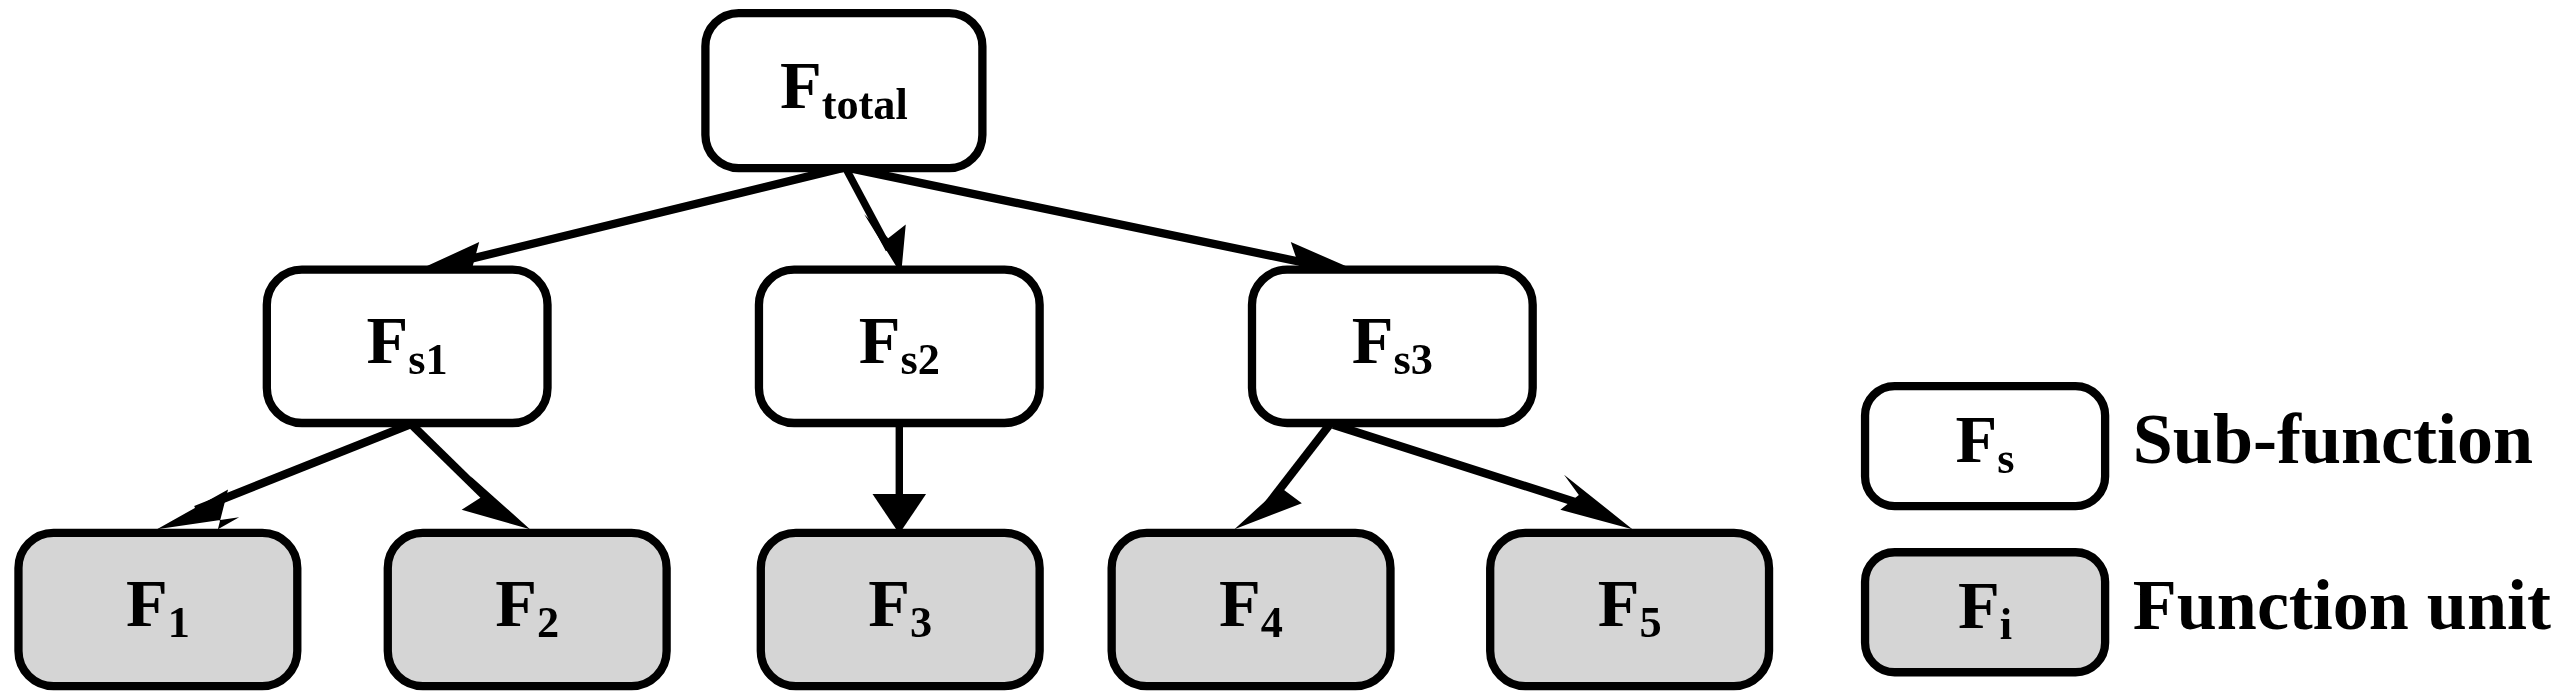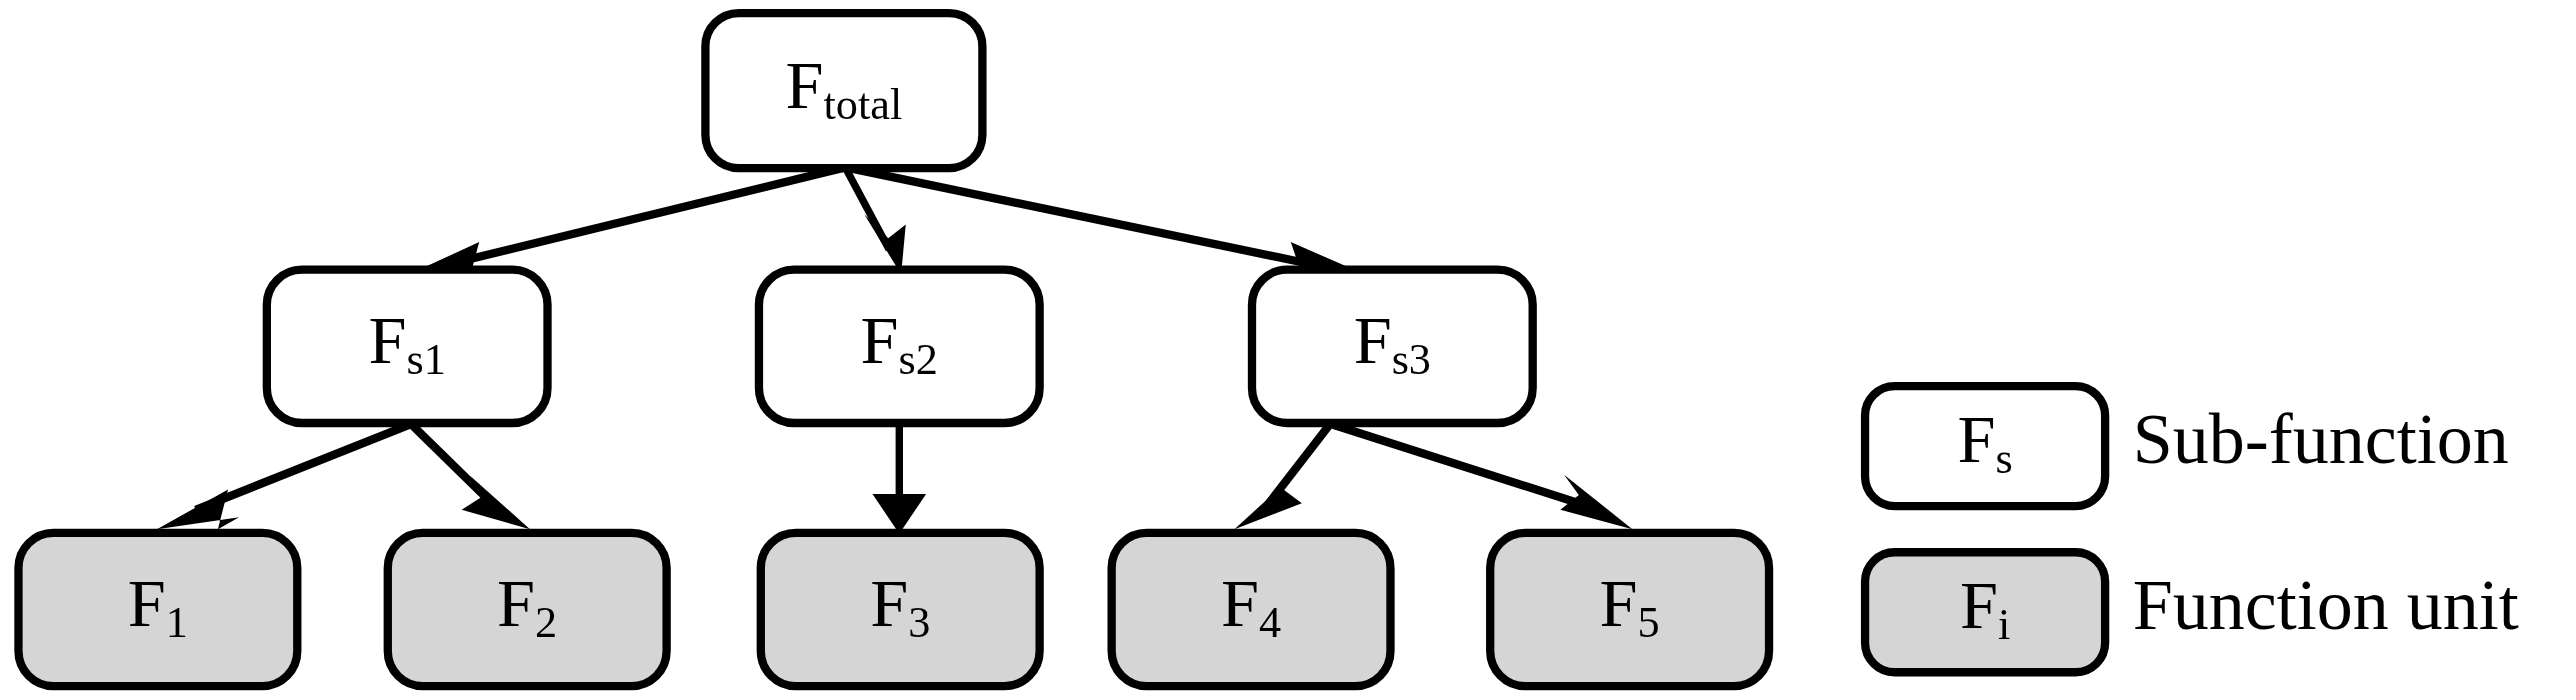--- a/index.html
+++ b/index.html
@@ -11,20 +11,21 @@
     width: 2576px;
     height: 701px;
     font-family: "Liberation Serif", "DejaVu Serif", serif;
     overflow: hidden;
   }
   #diagram-root {
     position: relative;
     width: 2576px;
     height: 701px;
     background: #ffffff;
+    font-weight: bold;
   }
   svg#fn-svg {
     display: block;
     width: 2576px;
     height: 701px;
   }
   .node-box {
     stroke: #000000;
     stroke-width: 9;
   }

